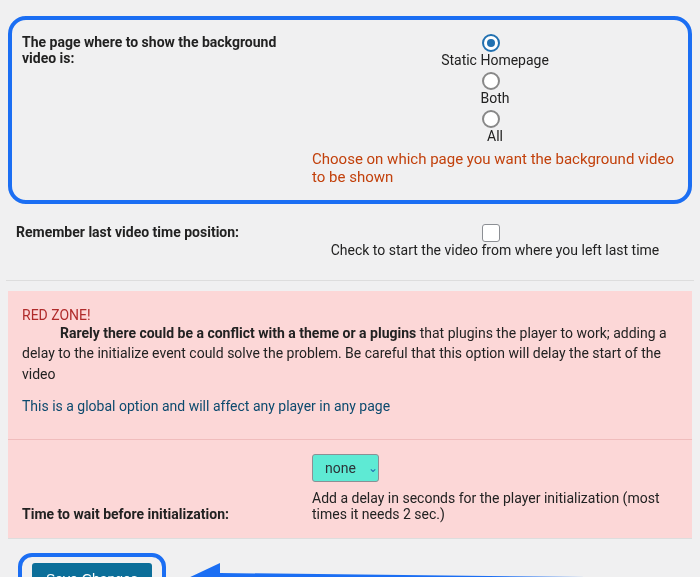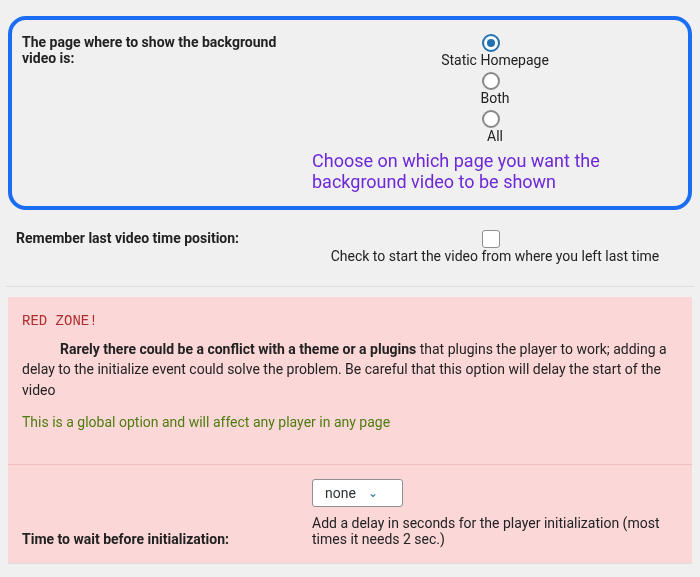--- a/index.html
+++ b/index.html
@@ -61,62 +61,60 @@
   }
   .check-input {
     width: 18px; height: 18px;
     border: 1px solid #8c8f94;
     border-radius: 3px;
     background: #fff;
     margin-right: 8px;
     flex-shrink: 0;
   }
   .desc {
-    font-size: 18px;
-    color: #6d28d9;
+    font-size: 15px;
+    color: #c2410c;
     margin-top: 6px;
   }
   .redzone {
     background: #fcd7d7;
     margin: 10px 2px 0 2px;
     padding: 0;
     border-bottom: 1px solid #ddd;
   }
   .redzone-inner { padding: 16px 14px 12px 14px; }
   .redzone-title {
     color: #b02b2b;
     font-size: 14px;
-    margin-bottom: 10px;
-    font-family: Liberation Mono, monospace;
   }
   .redzone-body {
     font-size: 14px;
     color: #222;
     line-height: 1.45;
     margin-bottom: 14px;
   }
   .redzone-body .bold { font-weight: bold; margin-left: 38px; }
   .redzone-note {
-    color: #4d7c0f;
-    font-size: 14px;
-    margin-bottom: 22px;
+    color: #0c4a6e;
+    font-size: 14px;
+    margin-bottom: 13px;
   }
   .redzone-row {
     display: flex;
     padding: 14px 14px 16px 14px;
     border-top: 1px solid #f0bcbc;
     align-items: flex-end;
   }
   .select-wrap {
     display: inline-flex;
     align-items: center;
     border: 1px solid #8c8f94;
     border-radius: 3px;
-    background: #ffffff;
-    padding: 5px 24px 5px 12px;
+    background: #5eead4;
+    padding: 5px 0 5px 12px;
     font-size: 14px;
     color: #2c3338;
   }
   .select-caret {
     margin-left: 12px;
     font-size: 12px;
     color: #2271b1;
   }
   .subdesc {
     font-size: 14px;

